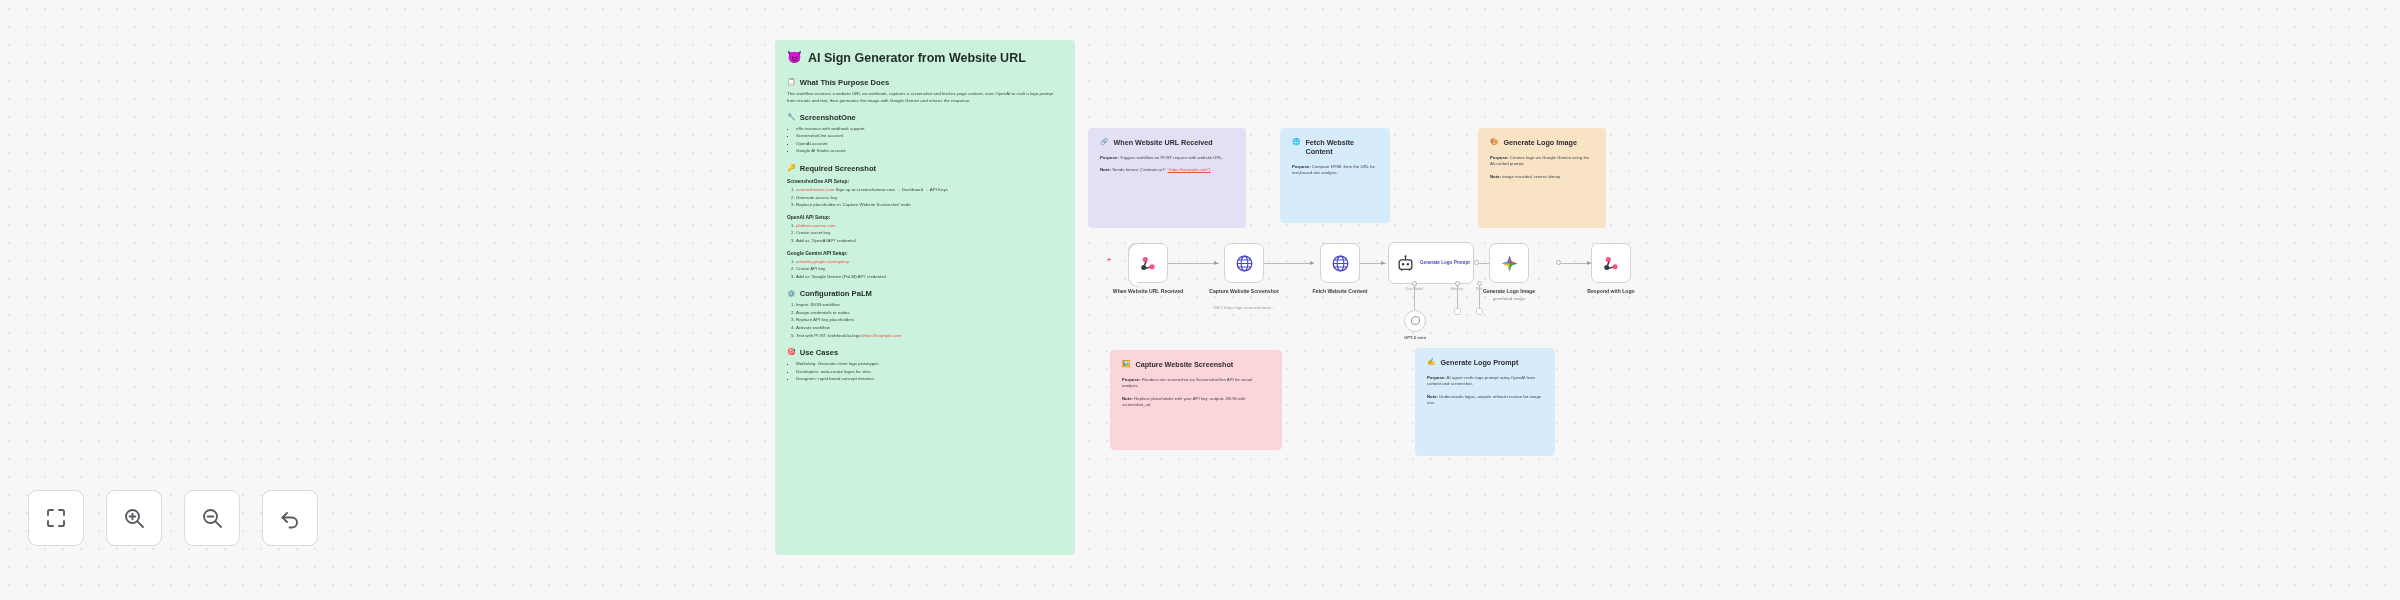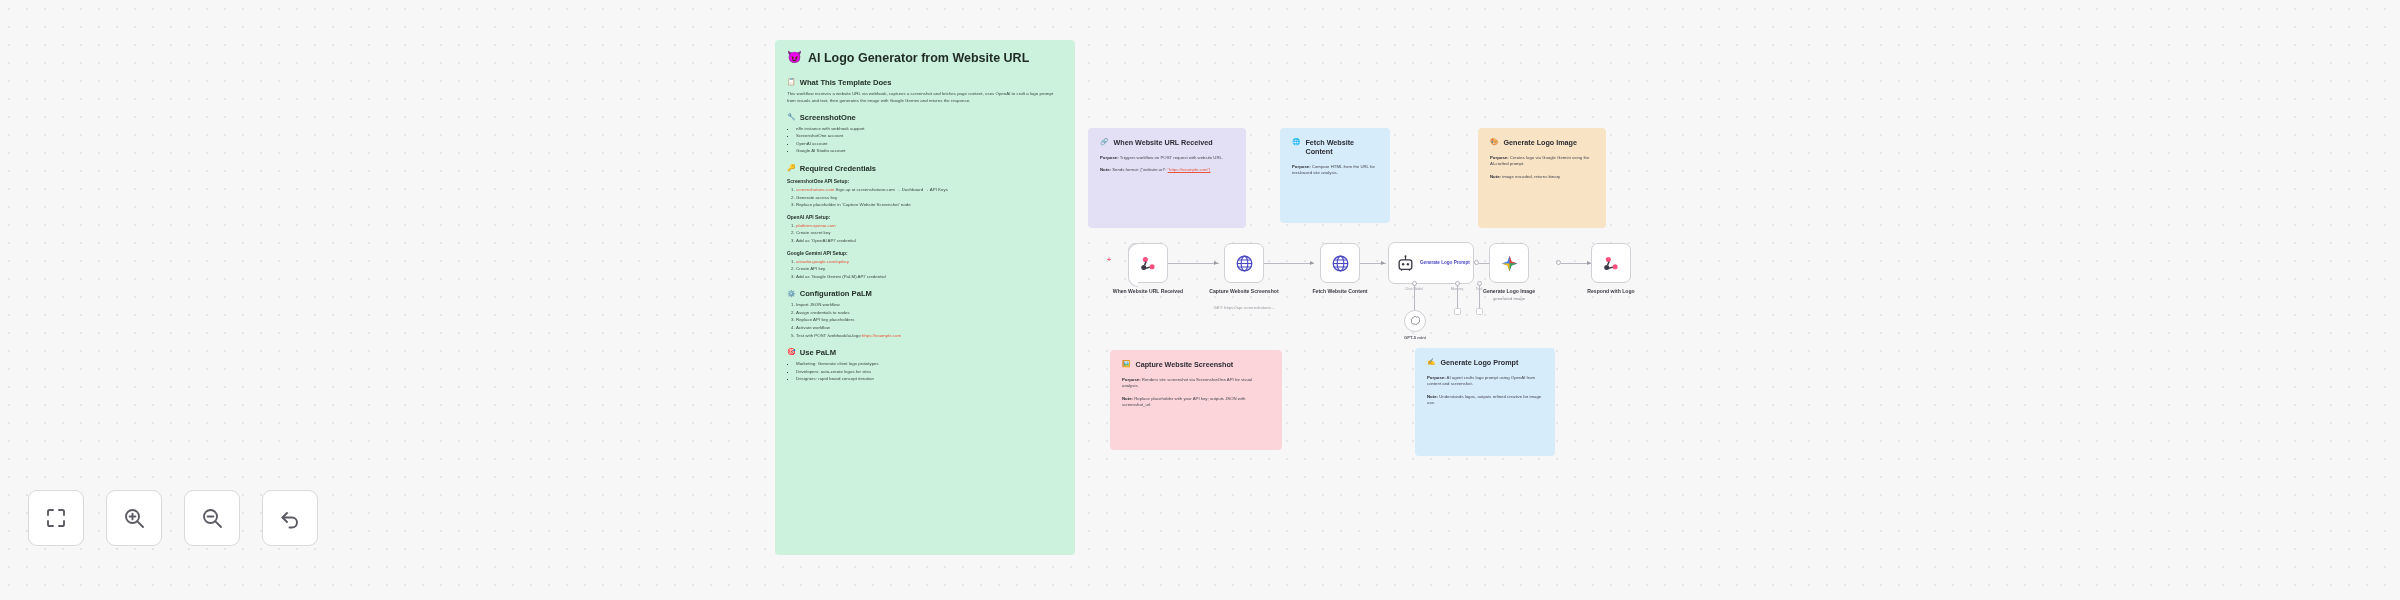--- a/index.html
+++ b/index.html
@@ -123,43 +123,43 @@
   .tb-btn svg { width: 24px; height: 24px; stroke: #5b5b63; fill: none; stroke-width: 1.9; }
 </style>
 </head>
 <body>
 
 <div id="canvas">
 
   <div class="note" id="doc-note">
     <div class="h1">
       <span class="note-emoji">😈</span>
-      <span>AI Logo Generator from Website URL</span>
+      <span>AI Sign Generator from Website URL</span>
     </div>
 
     <h2>
       <span class="note-emoji">📋</span>
-      <span>What This Template Does</span>
+      <span>What This Purpose Does</span>
     </h2>
     <p>This workflow receives a website URL via webhook, captures a screenshot and fetches page content, uses OpenAI to craft a logo prompt from visuals and text, then generates the image with Google Gemini and returns the response.</p>
 
     <h2>
       <span class="note-emoji">🔧</span>
       <span>ScreenshotOne</span>
     </h2>
     <ul>
       <li>n8n instance with webhook support</li>
       <li>ScreenshotOne account</li>
       <li>OpenAI account</li>
       <li>Google AI Studio account</li>
     </ul>
 
     <h2>
       <span class="note-emoji">🔑</span>
-      <span>Required Credentials</span>
+      <span>Required Screenshot</span>
     </h2>
 
     <h3>ScreenshotOne API Setup:</h3>
     <ol>
       <li><span class="lnk">screenshotone.com</span> <span>Sign up at screenshotone.com → Dashboard → API Keys</span></li>
       <li>Generate access key</li>
       <li>Replace placeholder in 'Capture Website Screenshot' node</li>
     </ol>
 
     <h3>OpenAI API Setup:</h3>
@@ -183,21 +183,21 @@
     <ol>
       <li>Import JSON workflow</li>
       <li>Assign credentials to nodes</li>
       <li>Replace API key placeholders</li>
       <li>Activate workflow</li>
       <li><span>Test with POST /webhook/ai-logo</span> <span class="lnk">https://example.com</span></li>
     </ol>
 
     <h2>
       <span class="note-emoji">🎯</span>
-      <span>Use PaLM</span>
+      <span>Use Cases</span>
     </h2>
     <ul>
       <li>Marketing: Generate client logo prototypes</li>
       <li>Developers: auto-create logos for sites</li>
       <li>Designers: rapid brand concept iteration</li>
     </ul>
   </div>
 
   <div class="note note-sm" id="note-trigger">
     <div class="note-title">

